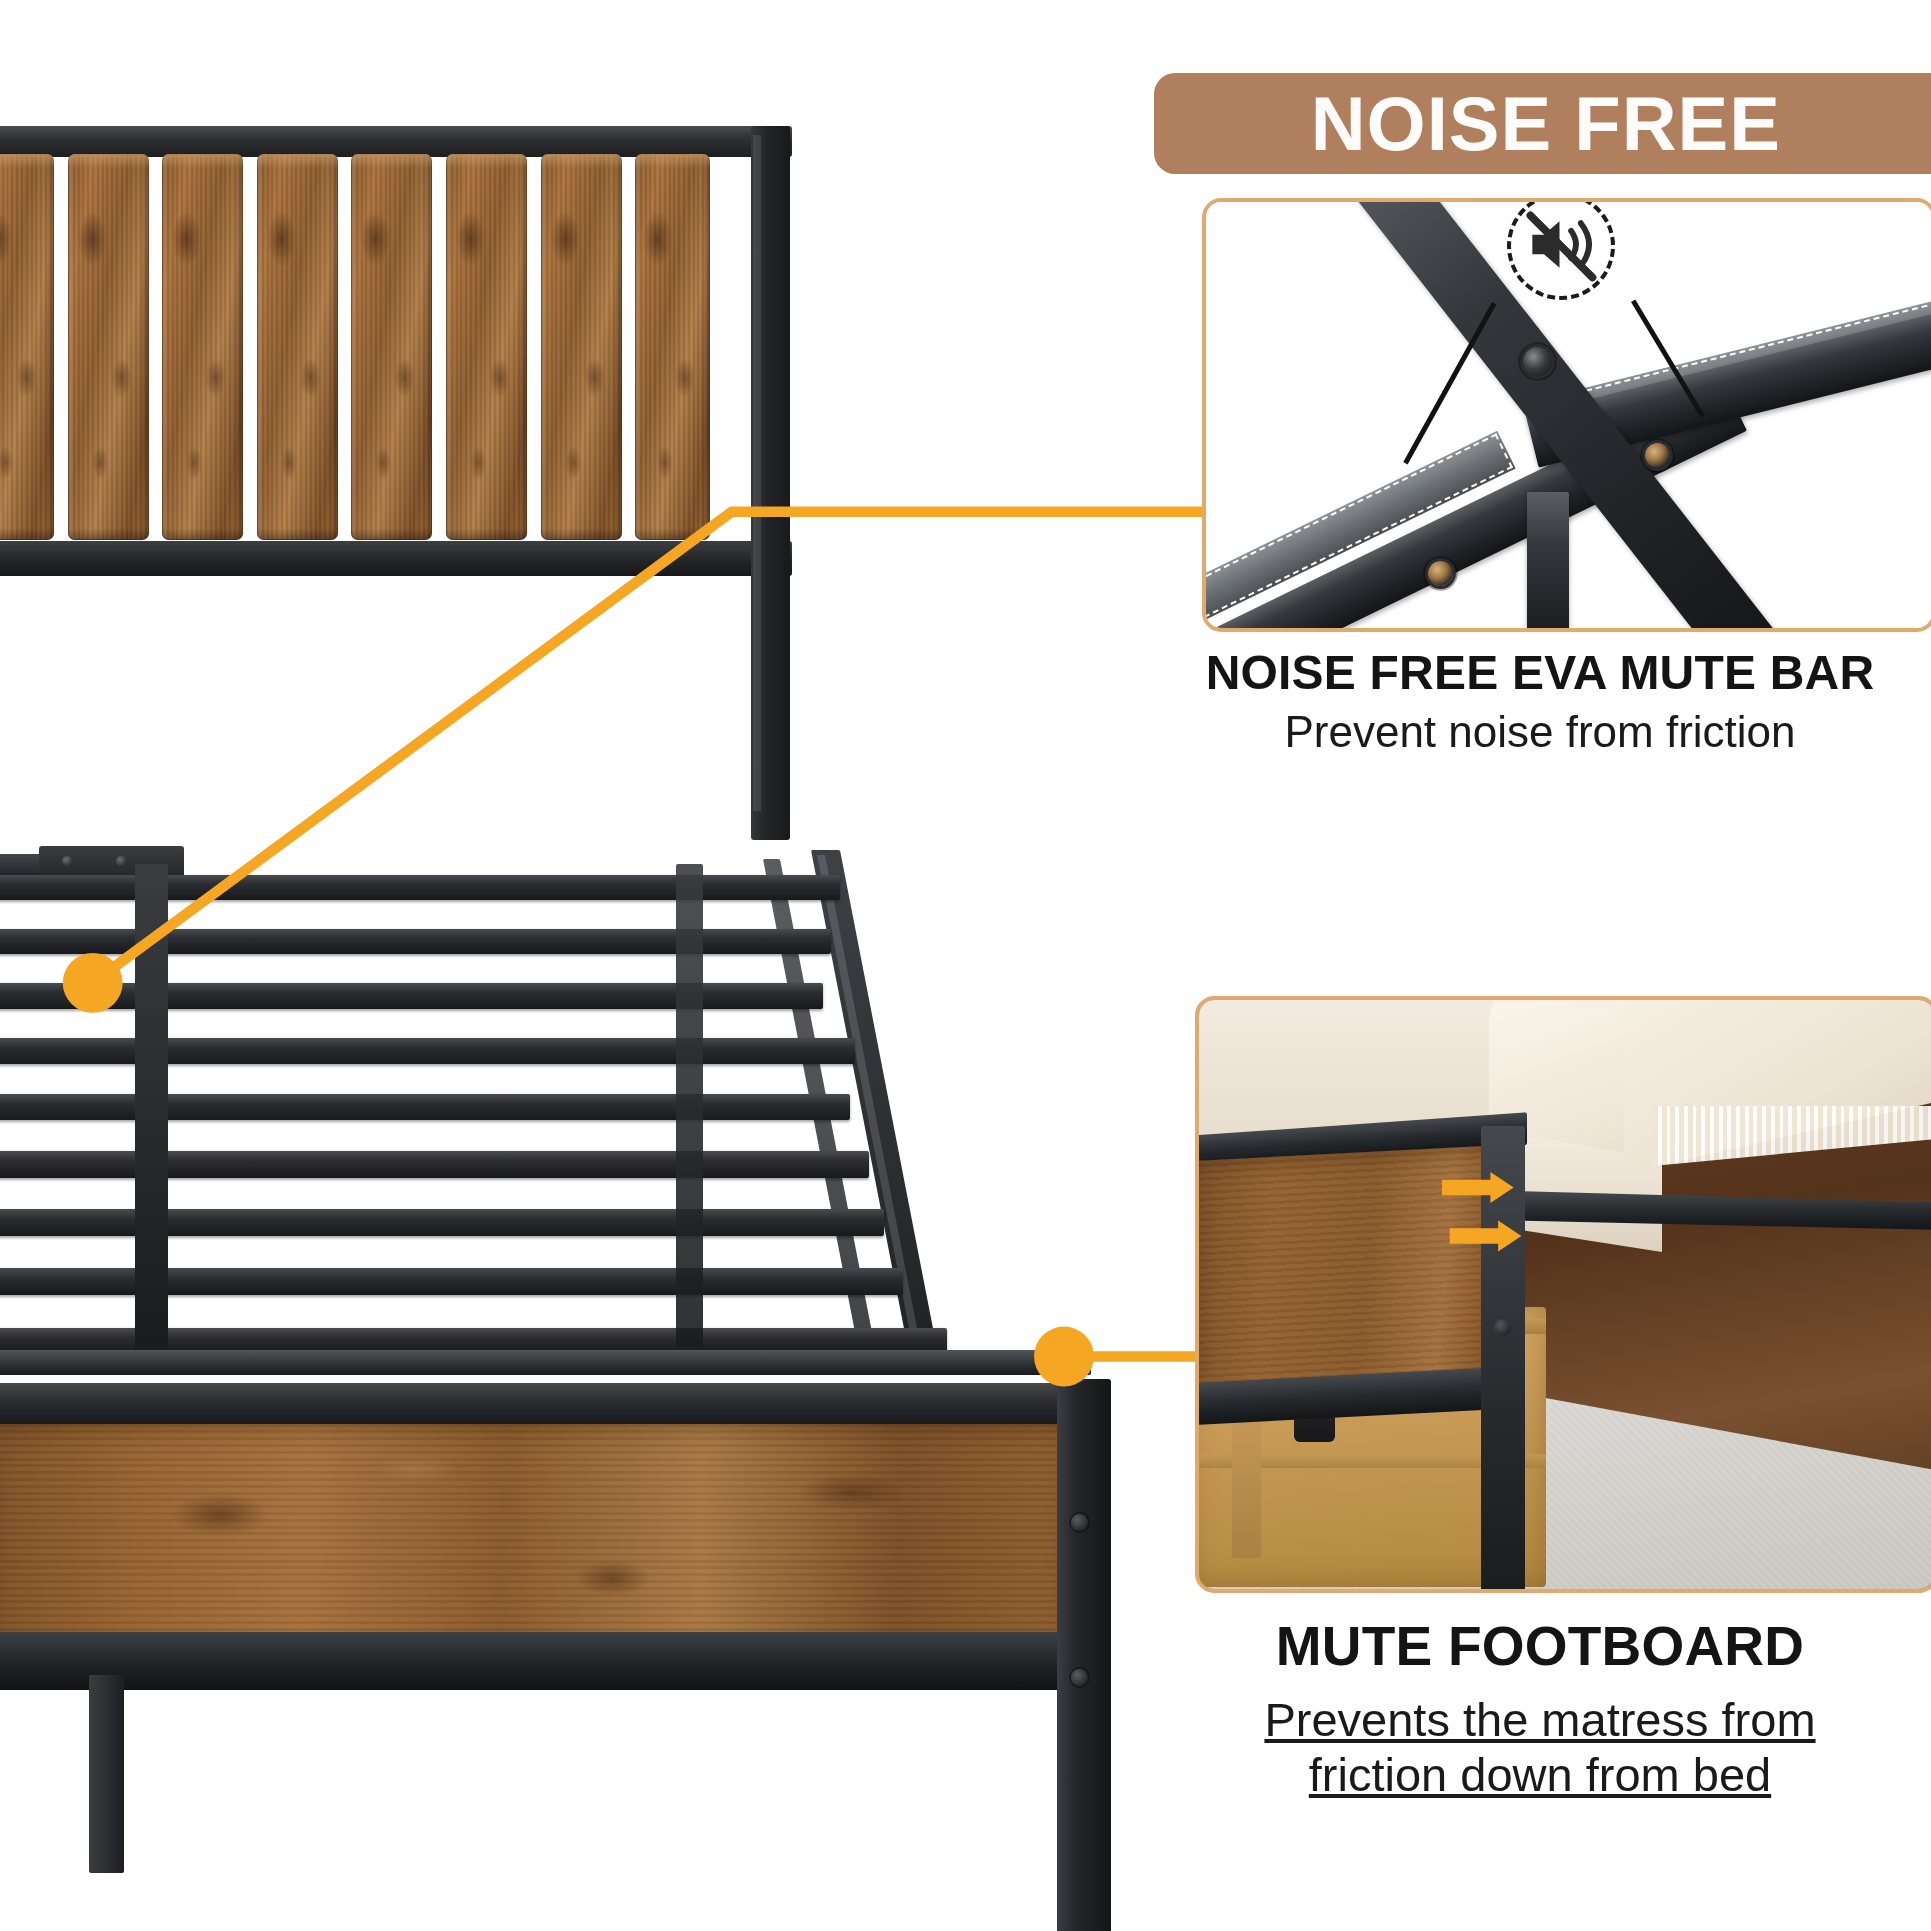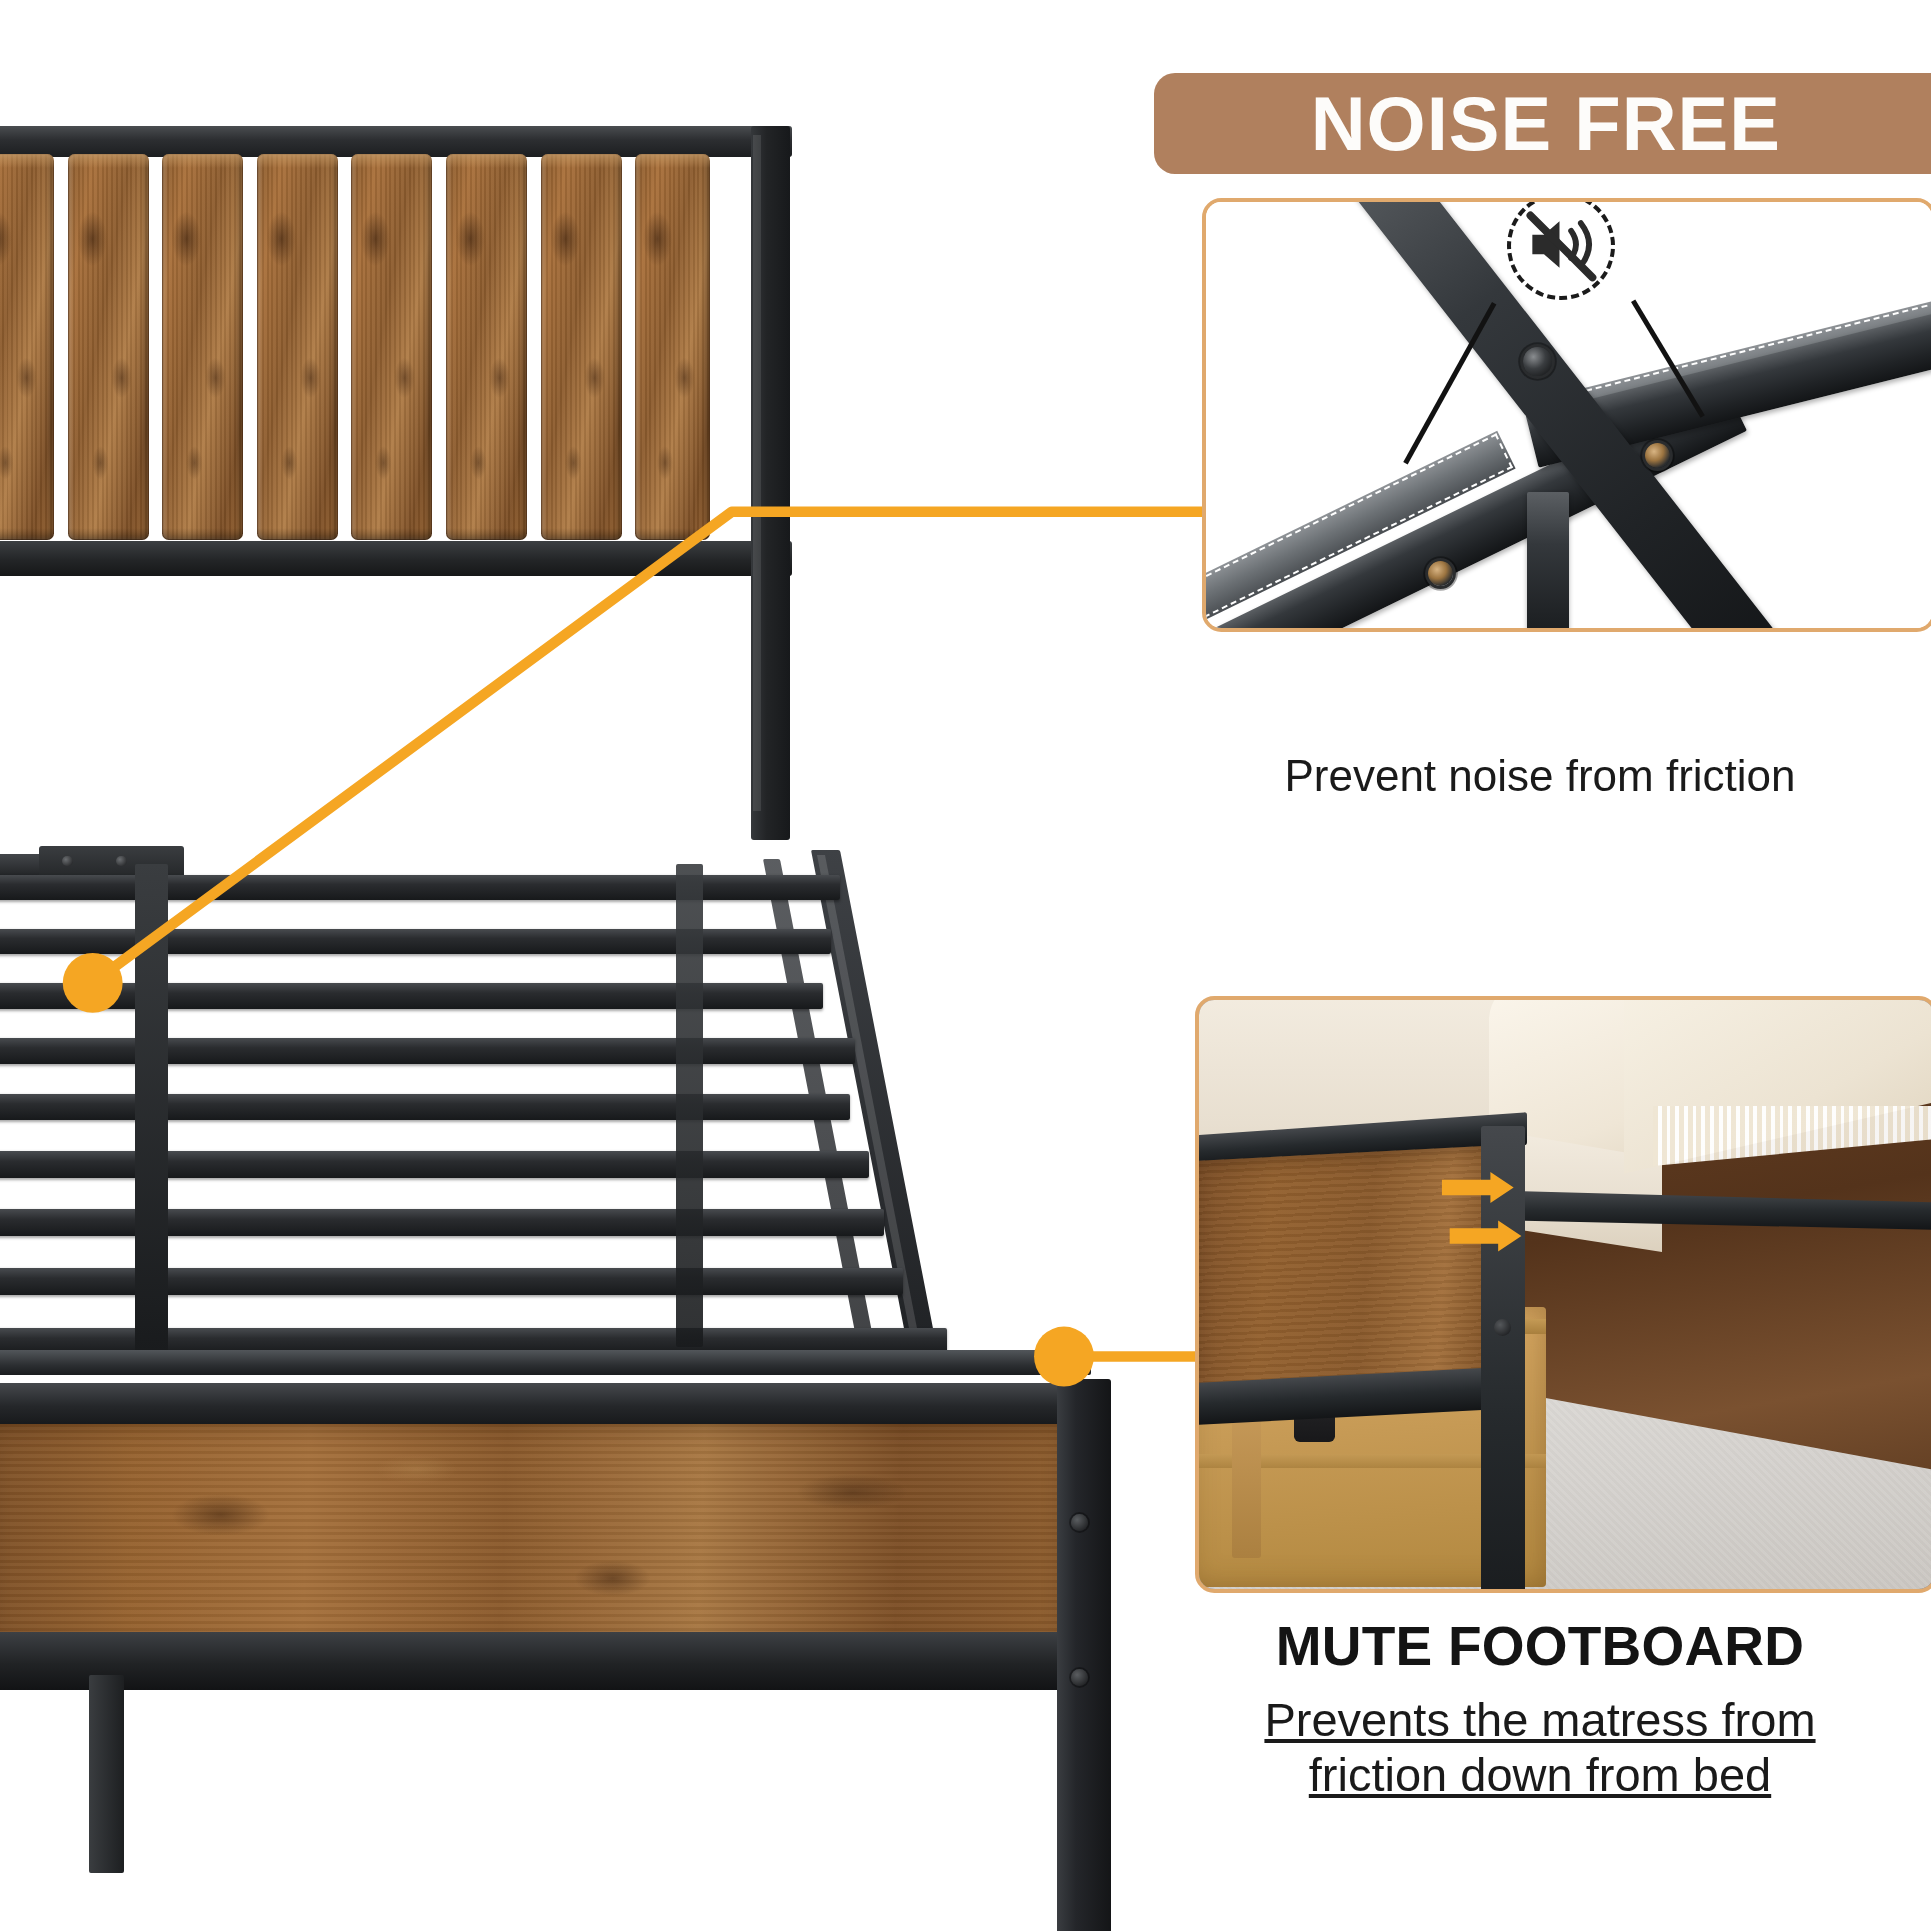--- a/index.html
+++ b/index.html
@@ -99,21 +99,21 @@
 
   .inset{ position:absolute; border:4.8px solid #e0a96d; border-radius:19.3px;
     overflow:hidden; background:#fff; }
   #inset1{ left:53px; top:198px; width:734px; height:434px; }
   #inset2{ left:46px; top:996px; width:743px; height:597px; }
 
   .cap-title{ position:absolute; width:782px; text-align:center; color:#141414;
     font-weight:bold; letter-spacing:0.2px; }
   .cap-sub{ position:absolute; width:782px; text-align:center; color:#1a1a1a; }
   #t1{ left:0; top:645px; font-size:48px; }
-  #s1{ left:0; top:707px; font-size:44px;margin-top:44px; }
+  #s1{ left:0; top:707px; font-size:44px; }
   #t2{ left:0; top:1614px; font-size:55px; }
   #s2{ left:0; top:1692px; font-size:47px; line-height:1.18;text-decoration:underline; }
 
   
   .xbar{ position:absolute; transform-origin:center;
     background:linear-gradient(180deg,#5b5f63 0%,#34383c 30%,#202326 70%,#131517 100%);
     box-shadow:0 2.9px 5.8px rgba(0,0,0,.3); border-radius:1.9px; }
   .evabar{ position:absolute; transform-origin:center;
     background:linear-gradient(180deg,#8e9296 0%,#6d7276 45%,#4a4e52 100%);
     outline:2.9px dashed #ffffff; outline-offset:-4.8px; }
@@ -245,20 +245,21 @@
       <div class="mute-circle" style="left:301px; top:-9.7px;">
         <svg viewBox="0 0 100 100" width="97" height="97" style="position:absolute; left:0; top:0;">
           <path d="M22 40 H34 L50 26 V74 L34 60 H22 Z" fill="#2b2b2b"></path>
           <path d="M62 36 q10 14 0 28" fill="none" stroke="#2b2b2b" stroke-width="6" stroke-linecap="round"></path>
           <path d="M72 28 q17 22 0 44" fill="none" stroke="#2b2b2b" stroke-width="6" stroke-linecap="round"></path>
           <line x1="20" y1="20" x2="84" y2="84" stroke="#2b2b2b" stroke-width="8" stroke-linecap="round"></line>
         </svg>
       </div>
     </div>
 
+    <div class="cap-title" id="t1">NOISE FREE EVA MUTE BAR</div>
     <div class="cap-sub" id="s1">Prevent noise from friction</div>
 
     <div class="inset" id="inset2">
 
       <div class="sc floor-wood" style="left:0; top:0; width:100%; height:100%;"></div>
       <div class="sc mattress" style="left:-9.7px; top:-9.7px; width:444px; height:222px;
                   clip-path:polygon(0 0,100% 0,100% 78%,0 100%);"></div>
       <div class="sc pillow" style="left:290px; top:-19.3px; width:154px; height:212px;"></div>
       <div class="sc mattress" style="left:270px; top:126px; width:193px; height:126px;
                   clip-path:polygon(0 0,100% 26%,100% 100%,0 76%);"></div>

